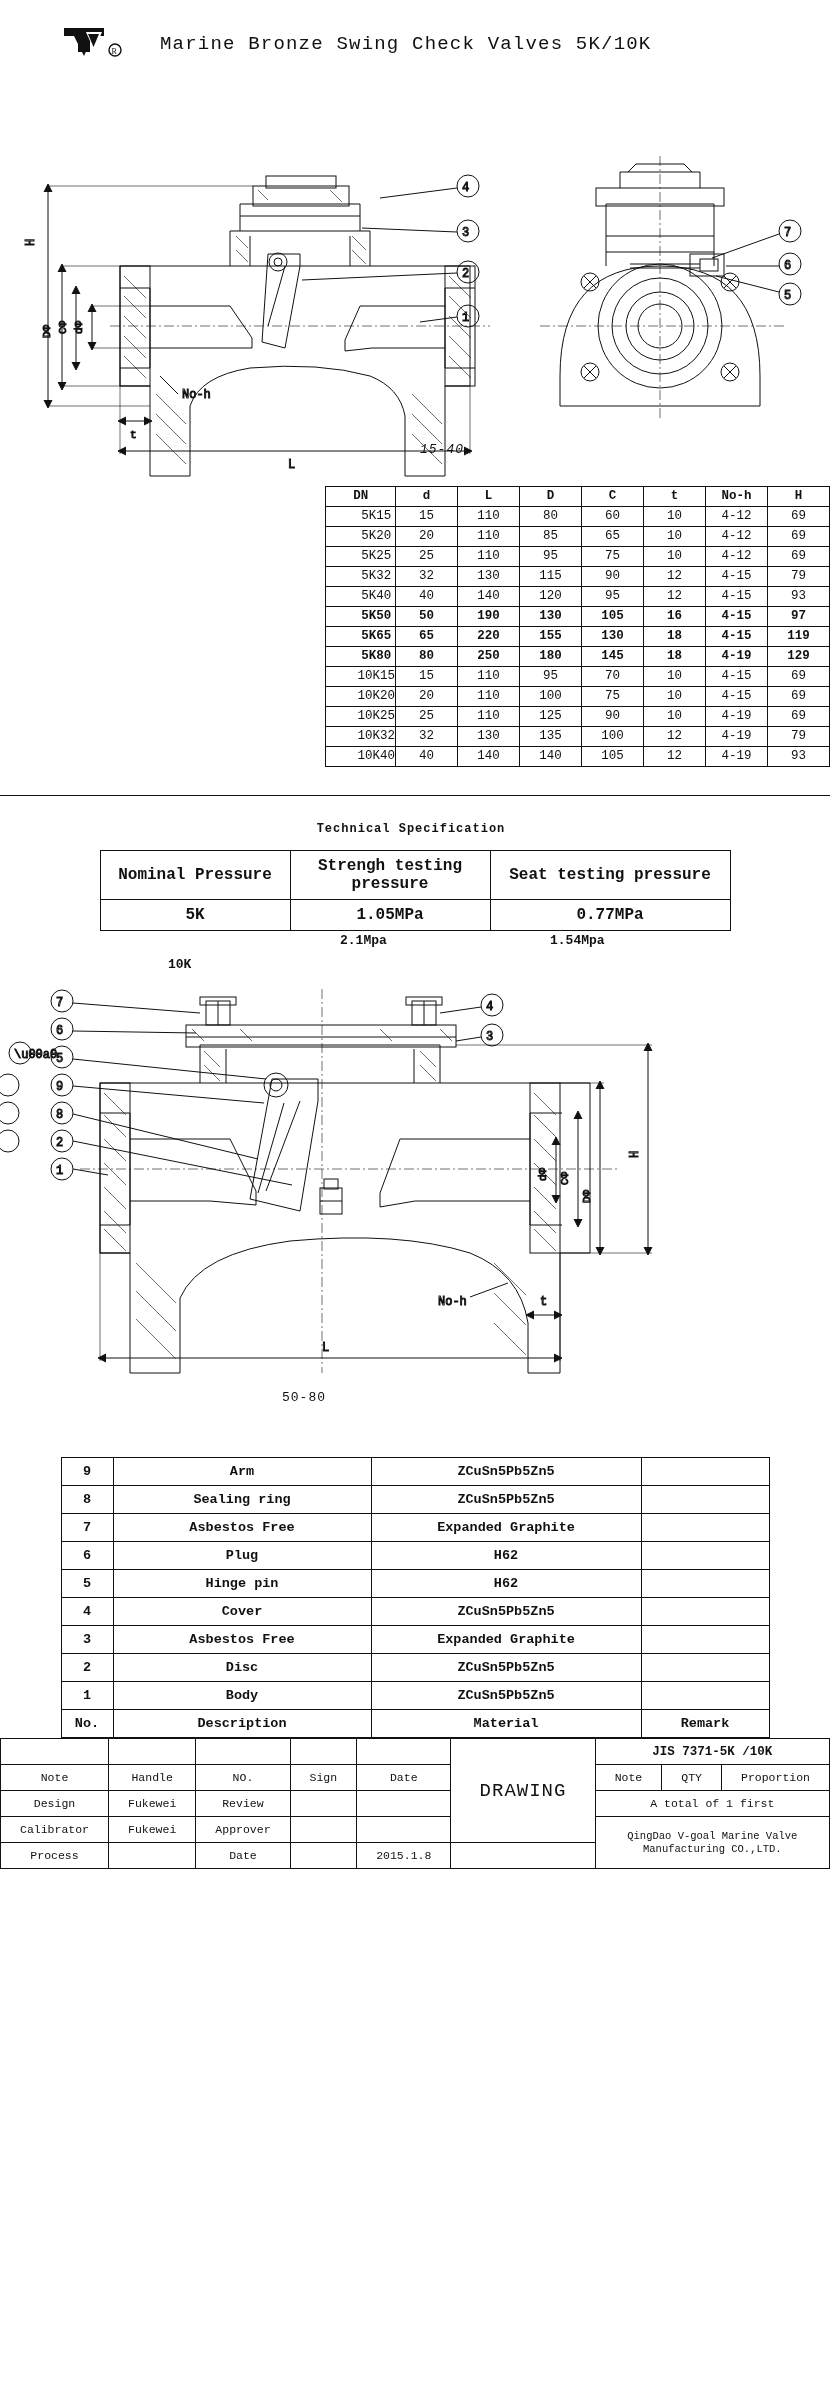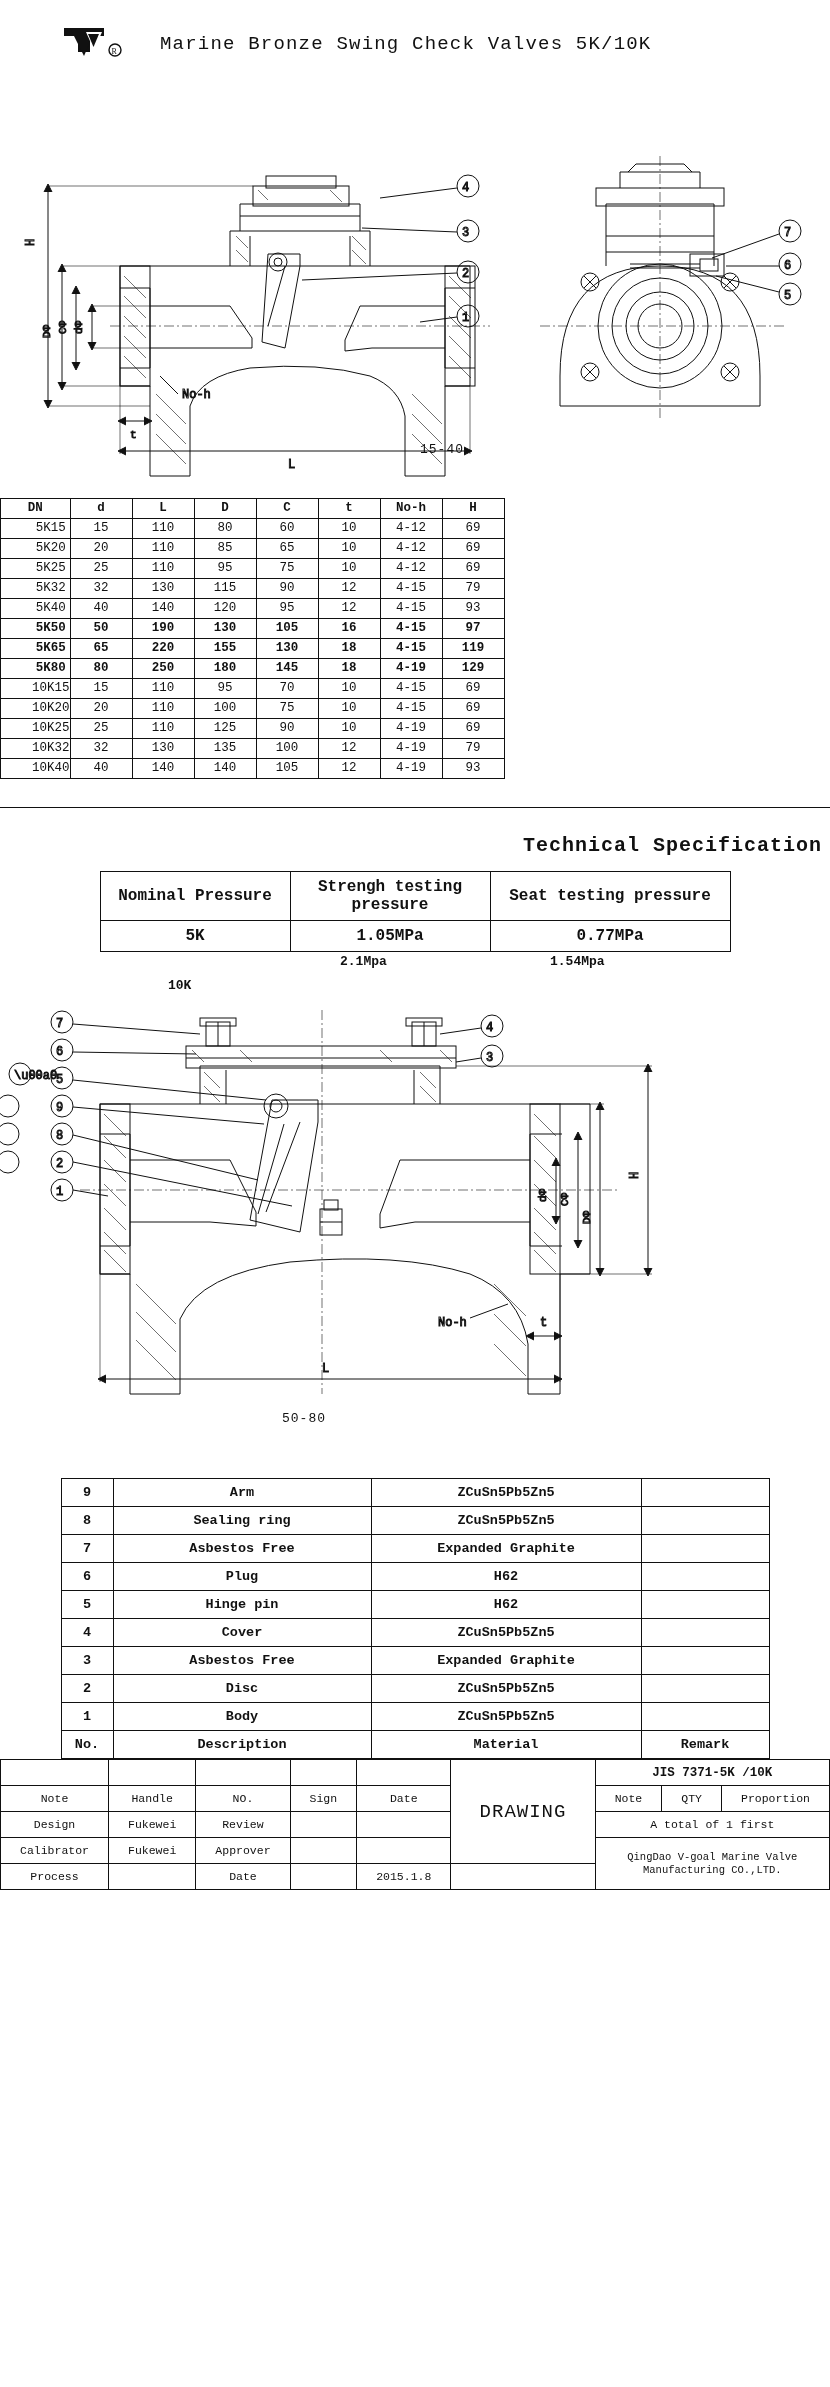--- a/index.html
+++ b/index.html
@@ -30,25 +30,25 @@
     font-family: "Liberation Mono", monospace;
     color: #111;
     white-space: nowrap;
   }
 
   
   .drawing-1 { position: relative; width: 830px; height: 410px; }
   .drawing-1 svg { display:block; }
   .caption-1 {
     position: absolute; left: 420px; top: 552px;
-    font-size: 13px; letter-spacing:1px;
+    font-size: 13px; letter-spacing:1px;font-style:italic;
   }
 
   
-  .dim-wrap { display:flex; justify-content:flex-start; margin-top: 12px; }
+  .dim-wrap { display:flex; justify-content:flex-end; margin-top: 0; }
   table.dim {
     border-collapse: collapse;
     font-size: 12.5px;
     font-family: "Liberation Mono", monospace;
   }
   table.dim th, table.dim td {
     border: 1px solid #111;
     text-align: center;
     padding: 1px 0;
     width: 62px;
@@ -61,22 +61,22 @@
 
   
   .sep {
     border-top: 1px solid #111;
     margin: 28px 0 0 0;
     width: 830px;
   }
 
   
   .ts-title {
-    text-align: right;
-    font-size: 20px;
+    text-align: center;
+    font-size: 12px;
     font-weight: bold;
     letter-spacing: 1px;
     margin: 26px 8px 14px 0;
   }
   .spec-wrap { display:flex; justify-content:center; }
   table.spec {
     border-collapse: collapse;
     font-size: 16px;
   }
   table.spec th, table.spec td {

